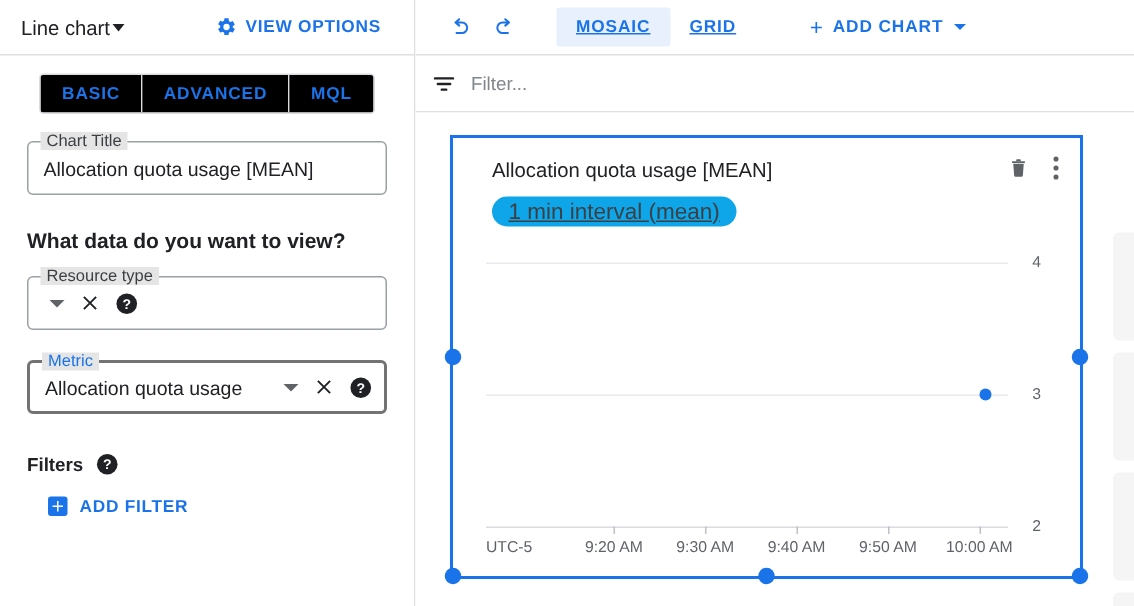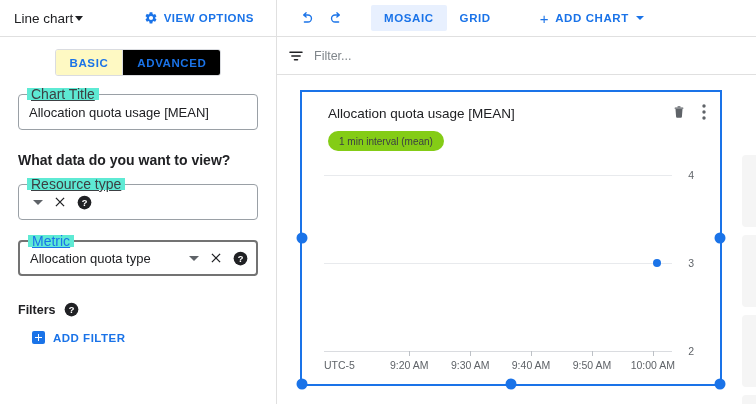--- a/index.html
+++ b/index.html
@@ -89,47 +89,46 @@
     padding: 0 14px;
     font-size: 11.5px;
     font-weight: bold;
     letter-spacing: .6px;
     color: #1a73e8;
     background: #000000;
     cursor: pointer;
     border-right: 1px solid #dadce0;
   }
   .tab:last-child { border-right: none; }
-  .tab.active { background: #fef9c3; }
+  .tab.active { background: #000000; }
 
   .lp-body { padding: 0 18px; }
 
   
   .field {
     position: relative;
     margin-top: 18px;
     height: 36px;
     border: 1px solid #9aa0a6;
     border-radius: 4px;
     display: flex;
     align-items: center;
     padding: 0 8px 0 10px;
     background: #fff;
   }
   .field.focused { border: 2px solid #737373; }
   .field-label {
     position: absolute;
     top: -7px;
     left: 8px;
-    background: #5eead4;
+    background: #e5e5e5;
     padding: 0 4px;
-    font-size: 14px;
+    font-size: 11px;
     color: #3c4043;
     line-height: 12px;
-    text-decoration: underline;
   }
   .field.focused .field-label { color: #1a73e8; }
   .field-value {
     font-size: 13px;
     color: #202124;
     flex: 1;
     white-space: nowrap;
     overflow: hidden;
   }
   .field-icons {
@@ -217,20 +216,21 @@
   .seg {
     height: 26px;
     display: flex; align-items: center;
     padding: 0 13px;
     font-size: 11.5px;
     font-weight: bold;
     letter-spacing: .6px;
     color: #1a73e8;
     cursor: pointer;
     border-radius: 2px;
+    text-decoration: underline;
   }
   .seg.active { background: #e8f0fe; }
   .tb-btn {
     display: flex;
     align-items: center;
     gap: 6px;
     color: #1a73e8;
     font-size: 11.5px;
     font-weight: bold;
     letter-spacing: .6px;
@@ -311,26 +311,27 @@
     display: flex;
     align-items: center;
     gap: 16px;
   }
   .trash { width: 14px; height: 16px; display:block; cursor:pointer;}
   .kebab { width: 4px; height: 16px; display:block; cursor:pointer;}
   .interval-chip {
     margin: 10px 0 0 26px;
     display: inline-flex;
     align-items: center;
-    background: #84cc16;
+    background: #0ea5e9;
     border-radius: 11px;
     height: 20px;
     padding: 0 11px;
-    font-size: 10px;
+    font-size: 15px;
     color: #3c4043;
+    text-decoration: underline;
   }
 
   .plot {
     position: relative;
     margin-top: 14px;
     height: 216px;
   }
   .gridline {
     position: absolute;
     left: 22px;
@@ -417,20 +418,23 @@
 
     <div class="lp-divider"></div>
 
     <div class="tabs-wrap">
       <div class="tabs">
         <div class="tab active">
           <span>BASIC</span>
         </div>
         <div class="tab">
           <span>ADVANCED</span>
+        </div>
+        <div class="tab">
+          <span>MQL</span>
         </div>
       </div>
     </div>
 
     <div class="lp-body">
 
       <div class="field">
         <span class="field-label">Chart Title</span>
         <span class="field-value">Allocation quota usage [MEAN]</span>
       </div>
@@ -446,21 +450,21 @@
           </svg>
           <svg class="help-icon" viewBox="0 0 24 24">
             <circle cx="12" cy="12" r="11" fill="#202124"></circle>
             <text x="12" y="17.5" font-size="15" font-weight="bold" fill="#fff" text-anchor="middle" font-family="Liberation Sans, sans-serif">?</text>
           </svg>
         </span>
       </div>
 
       <div class="field focused" style="margin-top:20px">
         <span class="field-label">Metric</span>
-        <span class="field-value">Allocation quota type</span>
+        <span class="field-value">Allocation quota usage</span>
         <span class="field-icons">
           <span class="drop-caret"></span>
           <svg class="x-icon" viewBox="0 0 24 24">
             <path fill="none" stroke="#202124" stroke-width="2.2" d="M5 5 L19 19 M19 5 L5 19"></path>
           </svg>
           <svg class="help-icon" viewBox="0 0 24 24">
             <circle cx="12" cy="12" r="11" fill="#202124"></circle>
             <text x="12" y="17.5" font-size="15" font-weight="bold" fill="#fff" text-anchor="middle" font-family="Liberation Sans, sans-serif">?</text>
           </svg>
         </span>

